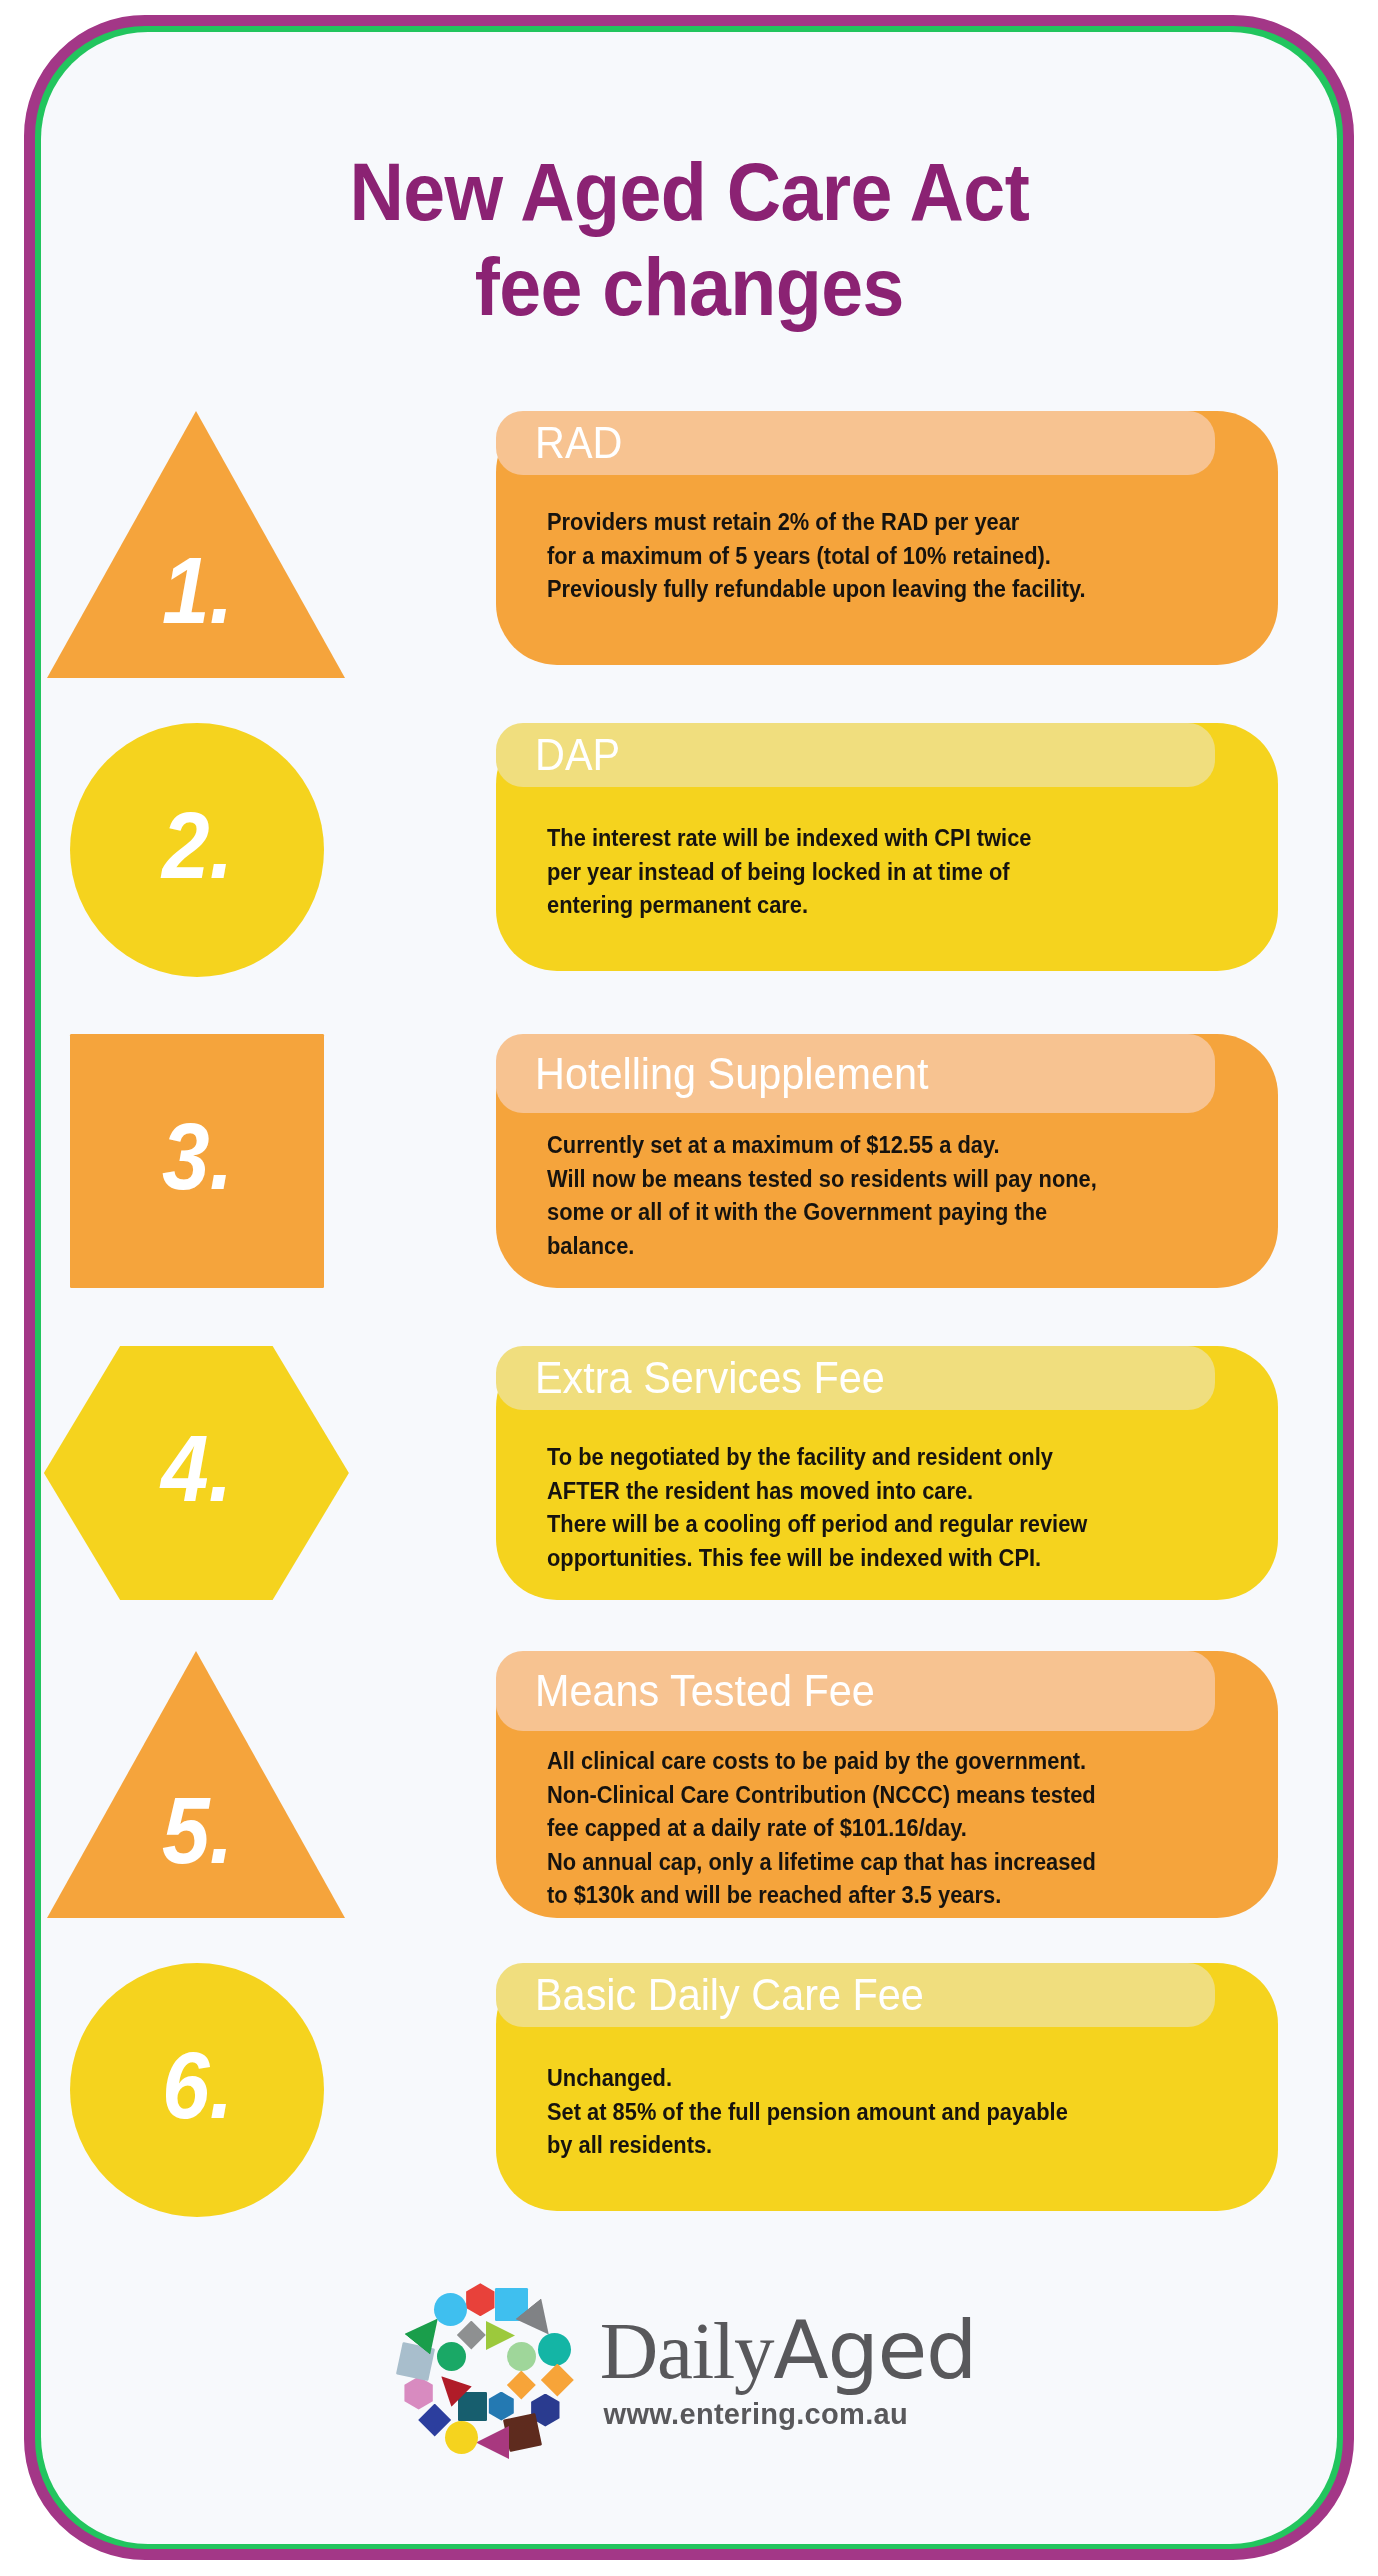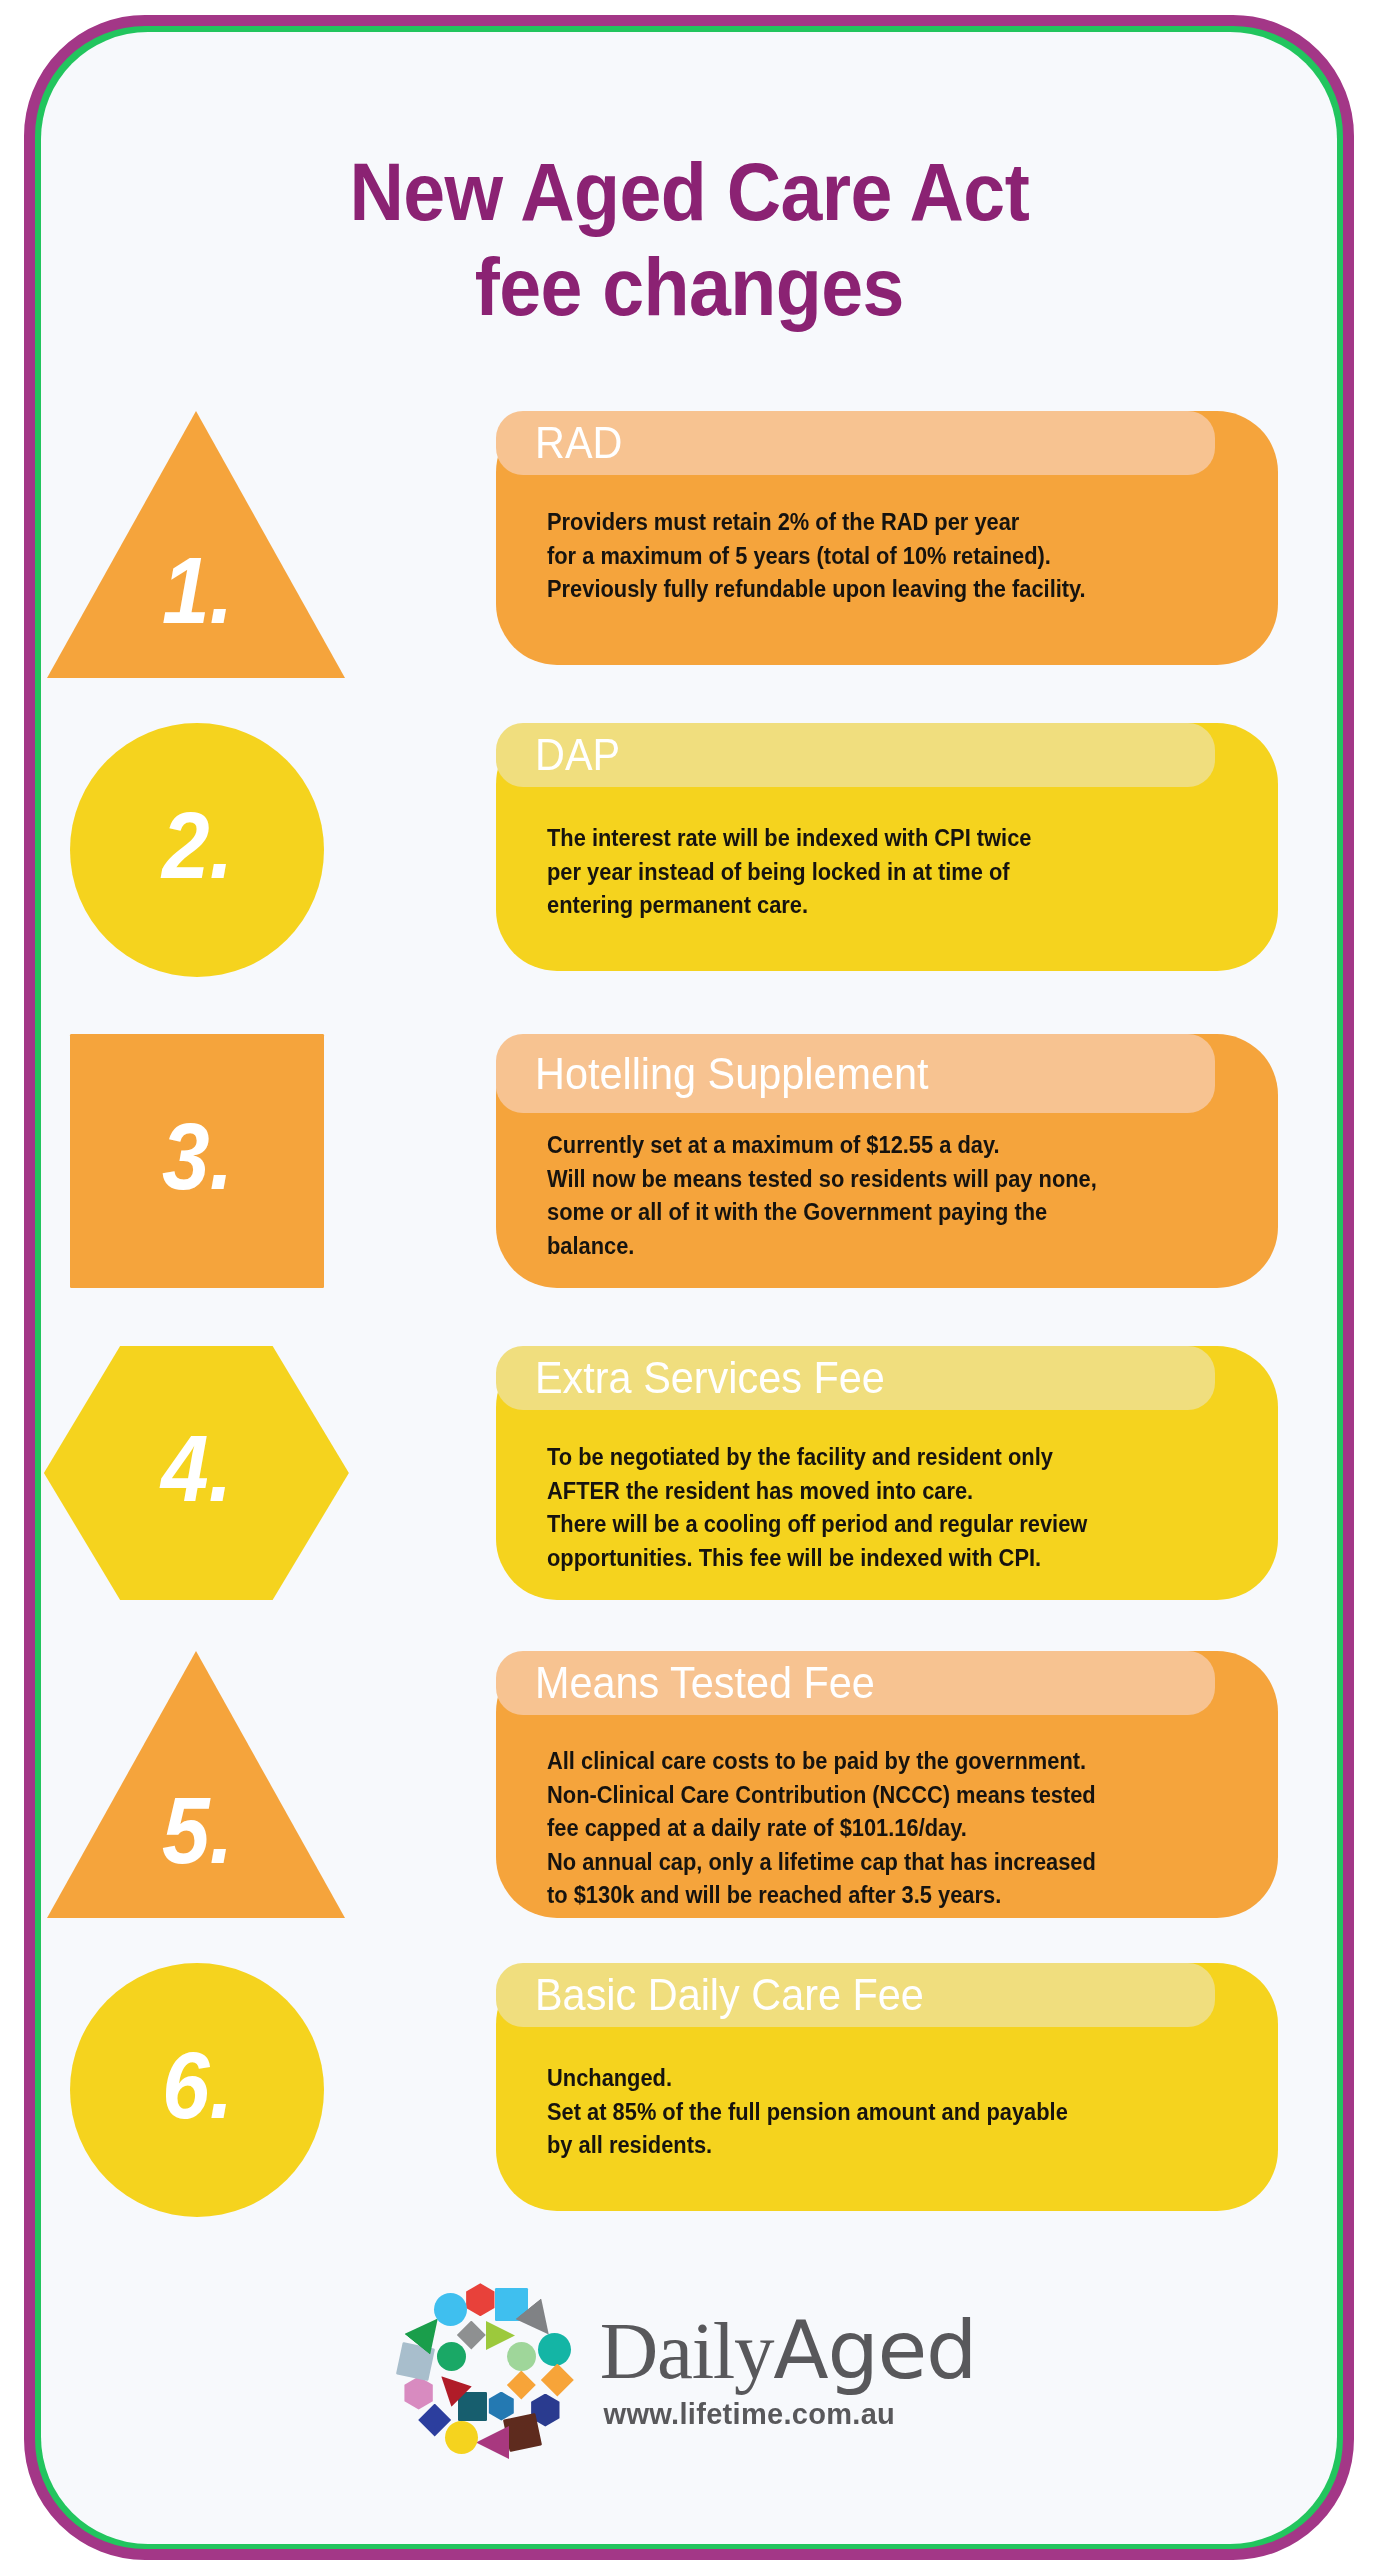--- a/index.html
+++ b/index.html
@@ -203,21 +203,21 @@
 opportunities. This fee will be indexed with CPI.</div>
           </div>
         </div>
         <div class="item" style="top: 1619px;">
           <div class="shape-wrap" style="left: 6.4px; top: 0px; width: 299px; height: 267px;">
             <div class="sh-triangle" style="border-left: 149px solid transparent; border-right: 149px solid transparent; border-bottom: 267px solid rgb(245, 164, 60);"></div>
             <div class="num" style="left: 111px; top: 132px;">5.</div>
           </div>
           <div class="card" style="left: 455px; top: 0px; width: 782px; height: 267px;">
             <div class="card-body" style="width: 782px; height: 267px; background: rgb(245, 164, 60);"></div>
-            <div class="card-head" style="width: 719px; height: 64px; background: rgb(247, 195, 145); text-align: right;">
+            <div class="card-head" style="width: 719px; height: 80px; background: rgb(247, 195, 145); text-align: right;">
               <span>Means Tested Fee</span>
             </div>
             <div class="card-text" style="left: 51px; top: 94px; width: 700px;">All clinical care costs to be paid by the government.
 Non-Clinical Care Contribution (NCCC) means tested
 fee capped at a daily rate of $101.16/day.
 No annual cap, only a lifetime cap that has increased
 to $130k and will be reached after 3.5 years.</div>
           </div>
         </div>
         <div class="item" style="top: 1931px;">
@@ -257,19 +257,19 @@
           <div class="g" style="left: 105px; top: 63px; width: 29px; height: 29px; background: rgb(159, 214, 154); border-radius: 50%;"></div>
           <div class="g" style="left: 105px; top: 92px; width: 29px; height: 29px; background: rgb(247, 164, 57); clip-path: polygon(50% 0%, 100% 50%, 50% 100%, 0% 50%);"></div>
           <div class="g" style="left: 85px; top: 113px; width: 29px; height: 29px; background: rgb(36, 121, 178); clip-path: polygon(50% 0%, 93% 25%, 93% 75%, 50% 100%, 7% 75%, 7% 25%);"></div>
           <div class="g" style="left: 56px; top: 113px; width: 29px; height: 29px; background: rgb(23, 94, 110); border-radius: 1.3px; transform: rotate(0deg);"></div>
           <div class="g" style="left: 35px; top: 93px; width: 29px; height: 29px; background: rgb(176, 28, 40); clip-path: polygon(50% 0%, 100% 100%, 0% 100%); transform: rotate(315deg);"></div>
           <div class="g" style="left: 35px; top: 63px; width: 29px; height: 29px; background: rgb(26, 168, 102); border-radius: 50%;"></div>
           <div class="g" style="left: 55px; top: 42px; width: 29px; height: 29px; background: rgb(142, 144, 145); clip-path: polygon(50% 0%, 100% 50%, 50% 100%, 0% 50%);"></div>
         </div>
       <div id="logo-word">
         <div id="brand"><span class="thin">Daily</span><span>Aged</span></div>
-        <div id="url">www.lifetime.com.au</div>
+        <div id="url">www.entering.com.au</div>
       </div>
     </div>
 
   </div>
 </div>
 
 
 </body></html>

